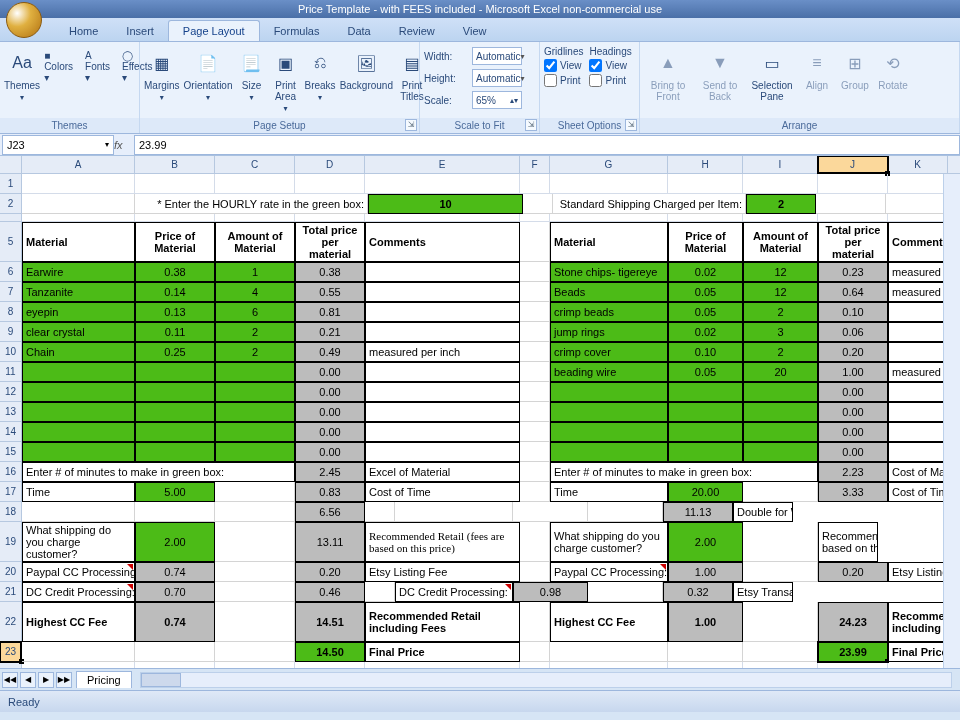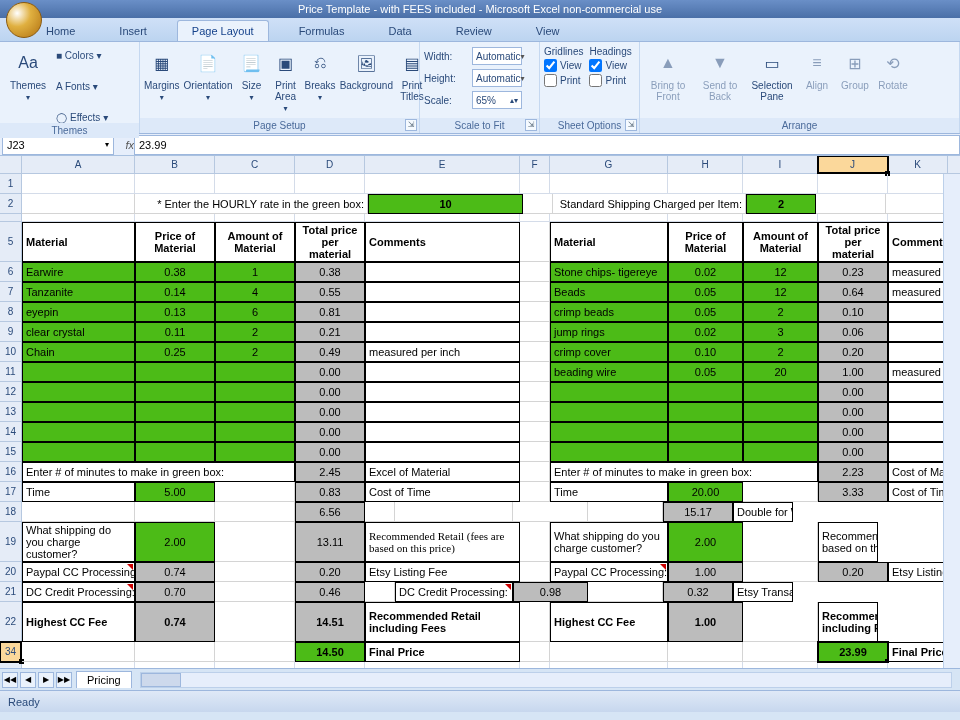--- a/index.html
+++ b/index.html
@@ -1,20 +1,20 @@
 <!DOCTYPE html>
 <html><head>
 <meta charset="utf-8">
 <style>
 html,body{margin:0;padding:0;font-family:"Segoe UI",Tahoma,sans-serif;font-size:11px;background:#d6e5f5;overflow:hidden;width:960px;height:720px}
 *{box-sizing:border-box}
 
 .titlebar{height:18px;background:linear-gradient(#6a8fc7,#4a6fa7);color:#fff;display:flex;align-items:center;justify-content:center;font-size:11px}
 
-.tabs{display:flex;align-items:flex-end;height:24px;background:linear-gradient(#cfe0f7,#bcd4f0);padding-left:32px;gap:16px;border-bottom:1px solid #9db7dd}
+.tabs{display:flex;align-items:flex-end;height:24px;background:linear-gradient(#cfe0f7,#bcd4f0);padding-left:55px;gap:0;border-bottom:1px solid #9db7dd}
 .tab{padding:4px 14px;color:#2a4a7a;cursor:default}
 .tab.active{background:#eaf2fc;border:1px solid #9db7dd;border-bottom:none;border-radius:3px 3px 0 0;color:#15428b}
 
 .ofcbtn{position:absolute;top:2px;left:6px;width:36px;height:36px;border-radius:50%;background:radial-gradient(circle at 30% 30%,#fff,#e0b040 40%,#b07010);border:1px solid #8a5a10;z-index:5}
 
 .ribbon{height:92px;background:#eaf2fc;display:flex;border-bottom:1px solid #9db7dd}
 .group{border-right:1px solid #c5d8f0;display:flex;flex-direction:column;justify-content:space-between;padding:2px 4px 0;position:relative}
 .group-body{flex:1;display:flex;align-items:flex-start;gap:4px;padding-top:2px}
 .group-label{text-align:center;font-size:10px;color:#4a6a9a;padding:2px 0;background:#dde9f9;margin:0 -4px}
 .gbtn{display:flex;flex-direction:column;align-items:center;justify-content:flex-start;width:48px;height:70px;text-align:center;font-size:10px;color:#2a4a7a;gap:2px;padding-top:2px}
@@ -24,21 +24,21 @@
 .mini-row{display:flex;align-items:center;gap:4px;height:20px}
 .mini-row .lbl{width:44px}
 .mini-row .cb{width:50px;height:18px;background:#fff;border:1px solid #9db7dd;display:flex;align-items:center;padding:0 3px;justify-content:space-between}
 .mini-row .drop::after{content:"▾";font-size:8px;color:#555}
 .chk{display:flex;align-items:center;gap:3px}
 .chk input{margin:0}
 .dialog-launch{position:absolute;right:2px;bottom:2px;width:12px;height:12px;border:1px solid #9db7dd;font-size:8px;text-align:center;line-height:10px;color:#567;background:#f5faff}
 
 .fbar{height:22px;background:#e6eefb;display:flex;align-items:center;border-bottom:1px solid #a9c1e0}
 .namebox{width:112px;height:20px;background:#fff;border:1px solid #9db7dd;margin-left:2px;display:flex;align-items:center;justify-content:space-between;padding:0 4px;font-size:11px}
-.fx{width:20px;text-align:right;font-style:italic;color:#555}
+.fx{width:20px;text-align:left;font-style:italic;color:#555}
 .formula{flex:1;height:20px;background:#fff;border:1px solid #9db7dd;padding:0 4px;display:flex;align-items:center;font-size:11px}
 
 .gridwrap{position:relative;background:#fff;height:512px;overflow:hidden}
 .corner{position:absolute;top:0;left:0;width:22px;height:18px;background:#e5ecf7;border-right:1px solid #b6c8e0;border-bottom:1px solid #b6c8e0}
 .colheads{position:absolute;top:0;left:22px;right:0;height:18px;display:flex;background:#e5ecf7;border-bottom:1px solid #b6c8e0}
 .ch{border-right:1px solid #b6c8e0;text-align:center;font-size:10px;color:#2a4a7a;line-height:18px}
 .ch.sel{background:#fbd89b}
 .rowheads{position:absolute;top:18px;left:0;width:22px;bottom:0;background:#e5ecf7;border-right:1px solid #b6c8e0}
 .rh{height:20px;border-bottom:1px solid #b6c8e0;text-align:center;font-size:10px;color:#2a4a7a;line-height:20px}
 .rh.sel{background:#fbd89b}
@@ -92,21 +92,21 @@
 
 <div class="ribbon">
 
   <div class="group" style="width:140px">
     <div class="group-body">
       <div class="gbtn">
           <div class="ic">Aa</div>
           <span>Themes</span>
           <span style="font-size:8px">▾</span>
         </div>
-      <div style="display:flex;flex-direction:column;gap:20px;font-size:10px;color:#2a4a7a;padding-top:4px">
+      <div style="display:flex;flex-direction:row;gap:12px;font-size:10px;color:#2a4a7a;padding-top:4px">
         <div>■ <span>Colors ▾</span></div>
         <div>A <span>Fonts ▾</span></div>
         <div>◯ <span>Effects ▾</span></div>
       </div>
     </div>
     <div class="group-label">Themes</div>
   </div>
 
   <div class="group" style="width:280px">
     <div class="group-body">
@@ -279,21 +279,21 @@
       <div class="rh">13</div>
       <div class="rh">14</div>
       <div class="rh">15</div>
       <div class="rh">16</div>
       <div class="rh">17</div>
       <div class="rh">18</div>
       <div class="rh tall">19</div>
       <div class="rh">20</div>
       <div class="rh">21</div>
       <div class="rh tall">22</div>
-      <div class="rh sel">34</div>
+      <div class="rh sel">23</div>
       <div class="rh" style="height: 8px; line-height: 8px;"></div>
     </div>
   <div class="cells" id="cells">
       <div class="row blank">
         <div class="cell cA"></div>
         <div class="cell cB"></div>
         <div class="cell cC"></div>
         <div class="cell cD"></div>
         <div class="cell cE"></div>
         <div class="cell cF"></div>
@@ -493,21 +493,21 @@
       </div>
       <div class="row">
         <div class="cell cA"></div>
         <div class="cell cB"></div>
         <div class="cell cC"></div>
         <div class="cell cD gry txtC">6.56</div>
         <div class="cell cF"></div>
         <div class="cell cG"></div>
         <div class="cell cH"></div>
         <div class="cell cI"></div>
-        <div class="cell cJ gry txtC">15.17</div>
+        <div class="cell cJ gry txtC">11.13</div>
         <div class="cell cK bord">Double for Wh</div>
       </div>
       <div class="row tall">
         <div class="cell cA bord" style="white-space: normal;">What shipping do you charge customer?</div>
         <div class="cell cB grn txtC">2.00</div>
         <div class="cell cC"></div>
         <div class="cell cD gry txtC">13.11</div>
         <div class="cell cE bord" style="white-space: normal; line-height: 1.1; font-family: Liberation Serif, serif;">Recommended Retail (fees are based on this price)</div>
         <div class="cell cF"></div>
         <div class="cell cG bord" style="white-space: normal;">What shipping do you charge customer?</div>
@@ -543,20 +543,21 @@
       <div class="row tall">
         <div class="cell cA hdrL">Highest CC Fee</div>
         <div class="cell cB gry txtC bold">0.74</div>
         <div class="cell cC"></div>
         <div class="cell cD gry txtC bold">14.51</div>
         <div class="cell cE hdrL" style="white-space: normal; line-height: 1.1;">Recommended Retail including Fees</div>
         <div class="cell cF"></div>
         <div class="cell cG hdrL">Highest CC Fee</div>
         <div class="cell cH gry txtC bold">1.00</div>
         <div class="cell cI"></div>
+        <div class="cell cJ gry txtC bold">24.23</div>
         <div class="cell cK hdrL" style="white-space: normal; line-height: 1.1;">Recommended including Fe</div>
       </div>
       <div class="row">
         <div class="cell cA"></div>
         <div class="cell cB"></div>
         <div class="cell cC"></div>
         <div class="cell cD grn txtC bold">14.50</div>
         <div class="cell cE hdrL">Final Price</div>
         <div class="cell cF"></div>
         <div class="cell cG"></div>

